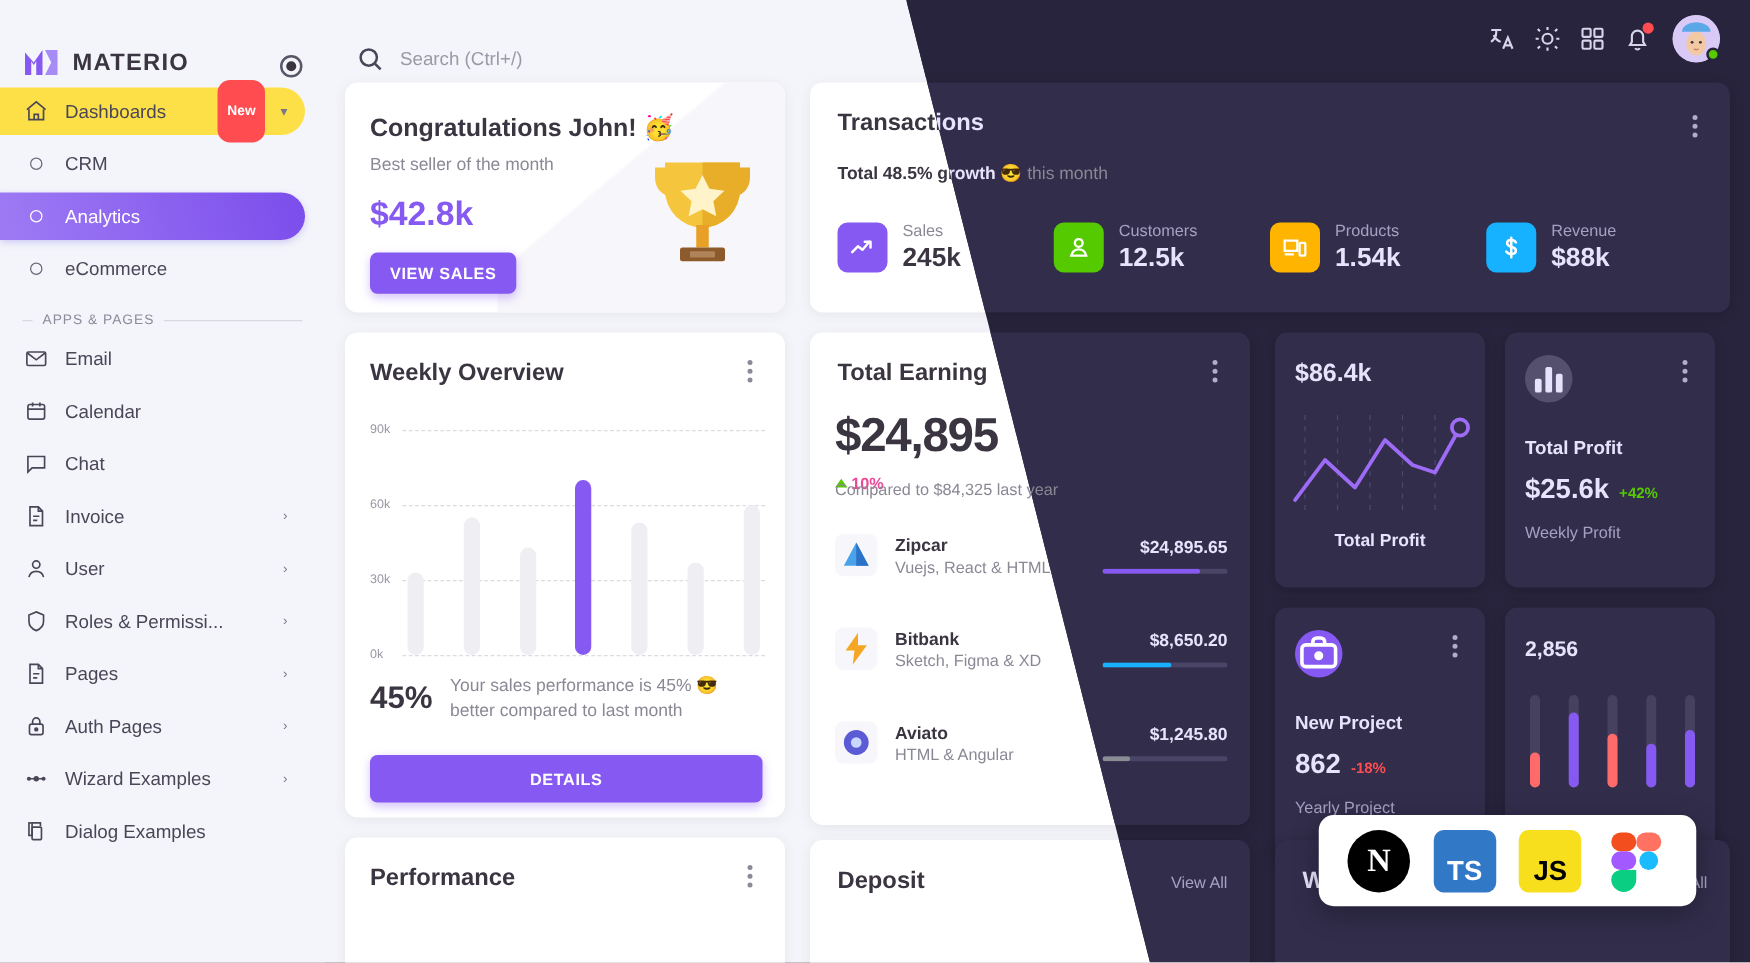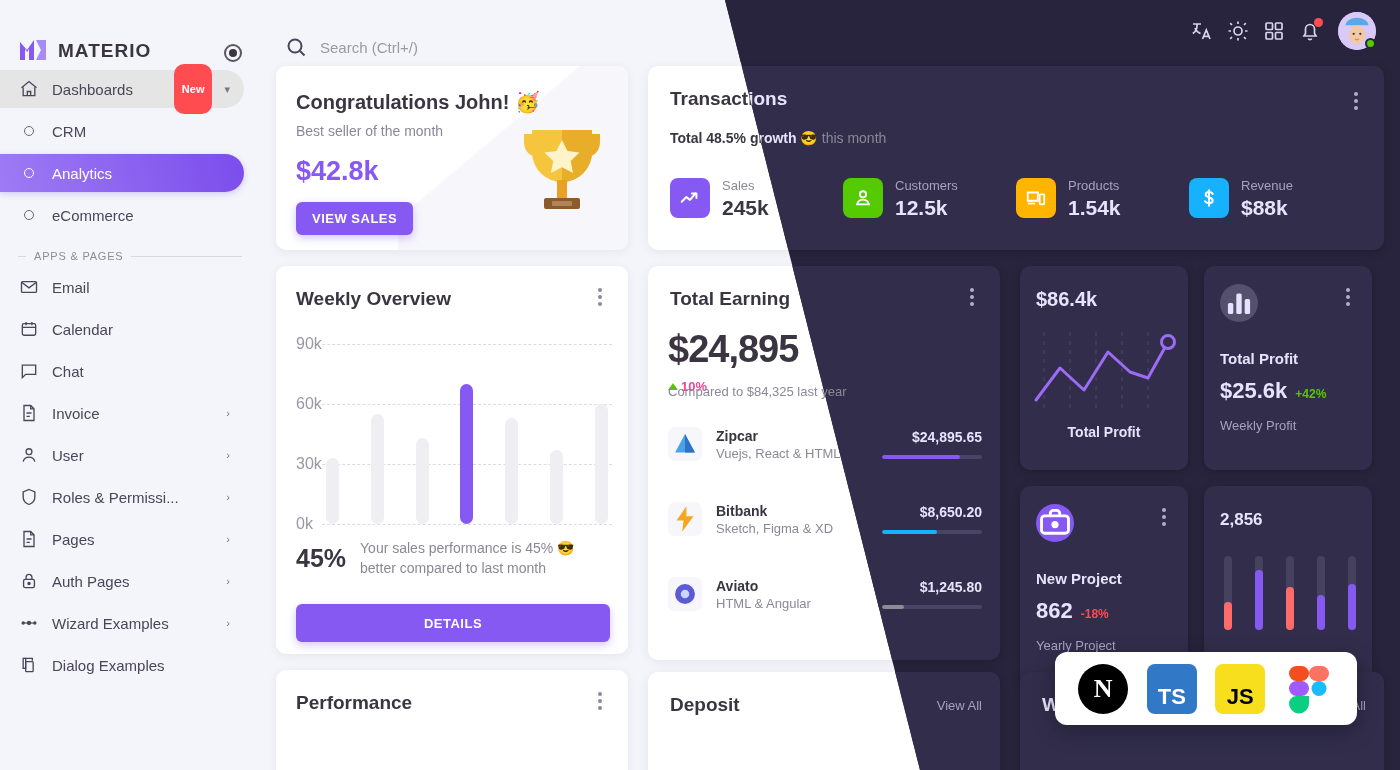--- a/index.html
+++ b/index.html
@@ -30,21 +30,21 @@
   .collapse-dot { margin-left: auto; width: 18px; height: 18px; border-radius: 50%;
     border: 2px solid #5A5668; display:flex; align-items:center; justify-content:center; }
   .collapse-dot i { width: 8px; height: 8px; border-radius: 50%; background: #3A3541; display:block; }
 
   .nav { padding: 4px 0 0 0; }
   .nav-item {
     display: flex; align-items: center; gap: 12px;
     height: 38px; margin: 4px 16px 4px 0; padding: 0 14px 0 18px;
     border-radius: 0 20px 20px 0; font-size: 15px; color: #4A4658; cursor: pointer;
   }
-  .nav-item.hovered { background: #e5e5e5; }
+  .nav-item.hovered { background: #fde047; }
   .nav-item.active {
     background: linear-gradient(72deg, #9E7BF4 0%, #7B4DEC 100%);
     color: #fff; box-shadow: 0 2px 6px rgba(115,103,240,.3);
   }
   .nav-ico { width: 22px; height: 22px; flex: 0 0 22px; display:flex; align-items:center; justify-content:center; }
   .nav-ico svg { width: 20px; height: 20px; }
   .nav-label { flex: 1; white-space: nowrap; overflow: hidden; text-overflow: ellipsis; }
   .badge-new {
     background: #FF4C51; color: #fff; font-size: 11px; font-weight: bold;
     padding: 18px 8px; border-radius: 10px; line-height: 1.3;
@@ -136,21 +136,21 @@
   .d .tx-lbl { color: #a6a1c2; }
   .tx-val { font-size: 21px; font-weight: bold; color: #3A3541; line-height: 1.2; }
   .d .tx-val { color: #E7E3FC; }
 
   
   #weekly { left: 16px; top: 204px; width: 352px; height: 388px; }
   .wk-head { position: absolute; left: 20px; top: 22px; right: 18px; display: flex; align-items: flex-start; justify-content: space-between; }
   .wk-chart { position: absolute; left: 20px; top: 78px; right: 16px; height: 180px; }
   .gridline { position: absolute; left: 26px; right: 0; border-top: 1px dashed #dcdbe2; }
   .d .gridline { border-top-color: #4b4668; }
-  .ylabel { position: absolute; left: 0; font-size: 16px; color: #9a97a5; transform: translateY(-50%); }
+  .ylabel { position: absolute; left: 0; font-size: 10px; color: #9a97a5; transform: translateY(-50%); }
   .d .ylabel { color: #a6a1c2; }
   .bars { position: absolute; left: 30px; right: 4px; top: 0; bottom: 0; display: flex; align-items: flex-end; justify-content: space-between; }
   .bar { width: 13px; border-radius: 7px; background: #EFEEF3; }
   .d .bar { background: #3E395B; }
   .bar.hl { background: #8659F2; }
   .wk-foot { position: absolute; left: 20px; top: 272px; right: 18px; display: flex; align-items: center; gap: 14px; }
   .wk-pct { font-size: 25px; font-weight: bold; color: #3A3541; }
   .d .wk-pct { color: #E7E3FC; }
   .wk-txt { font-size: 14px; color: #8b8895; line-height: 1.45; }
   .wk-btn {

